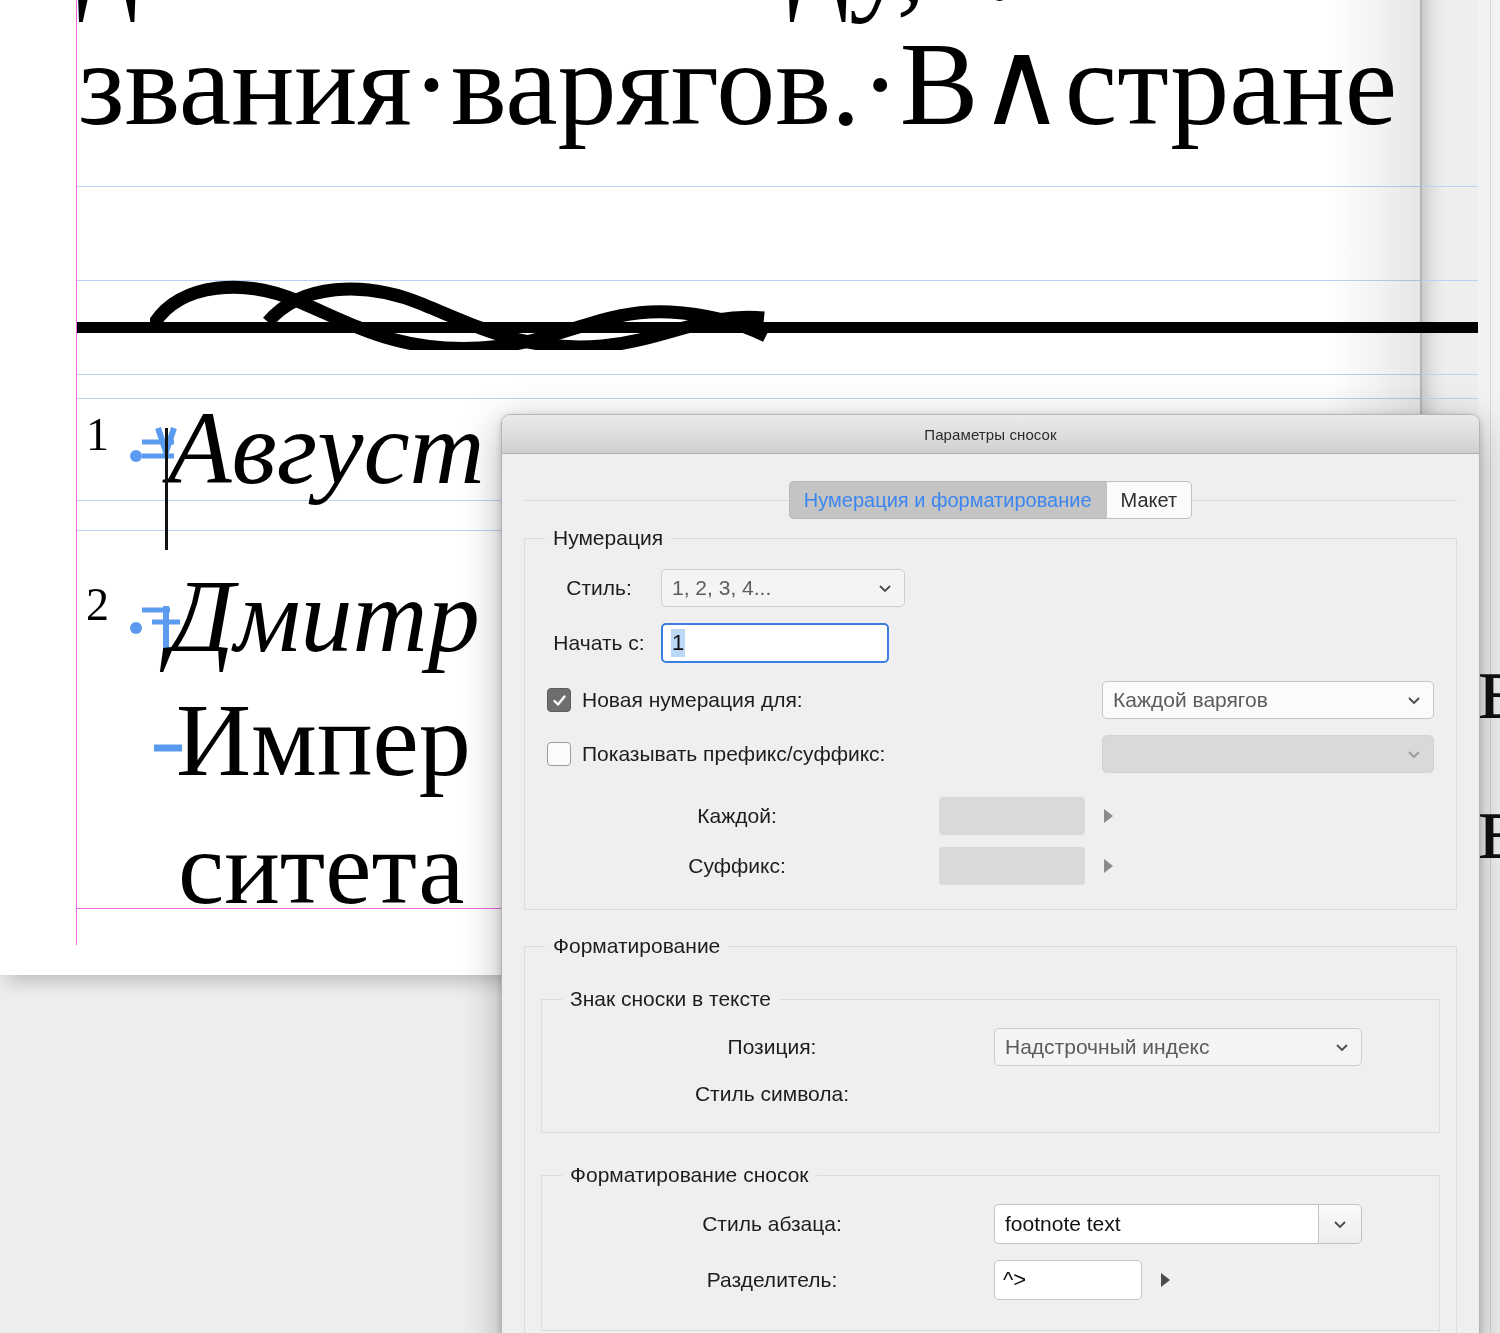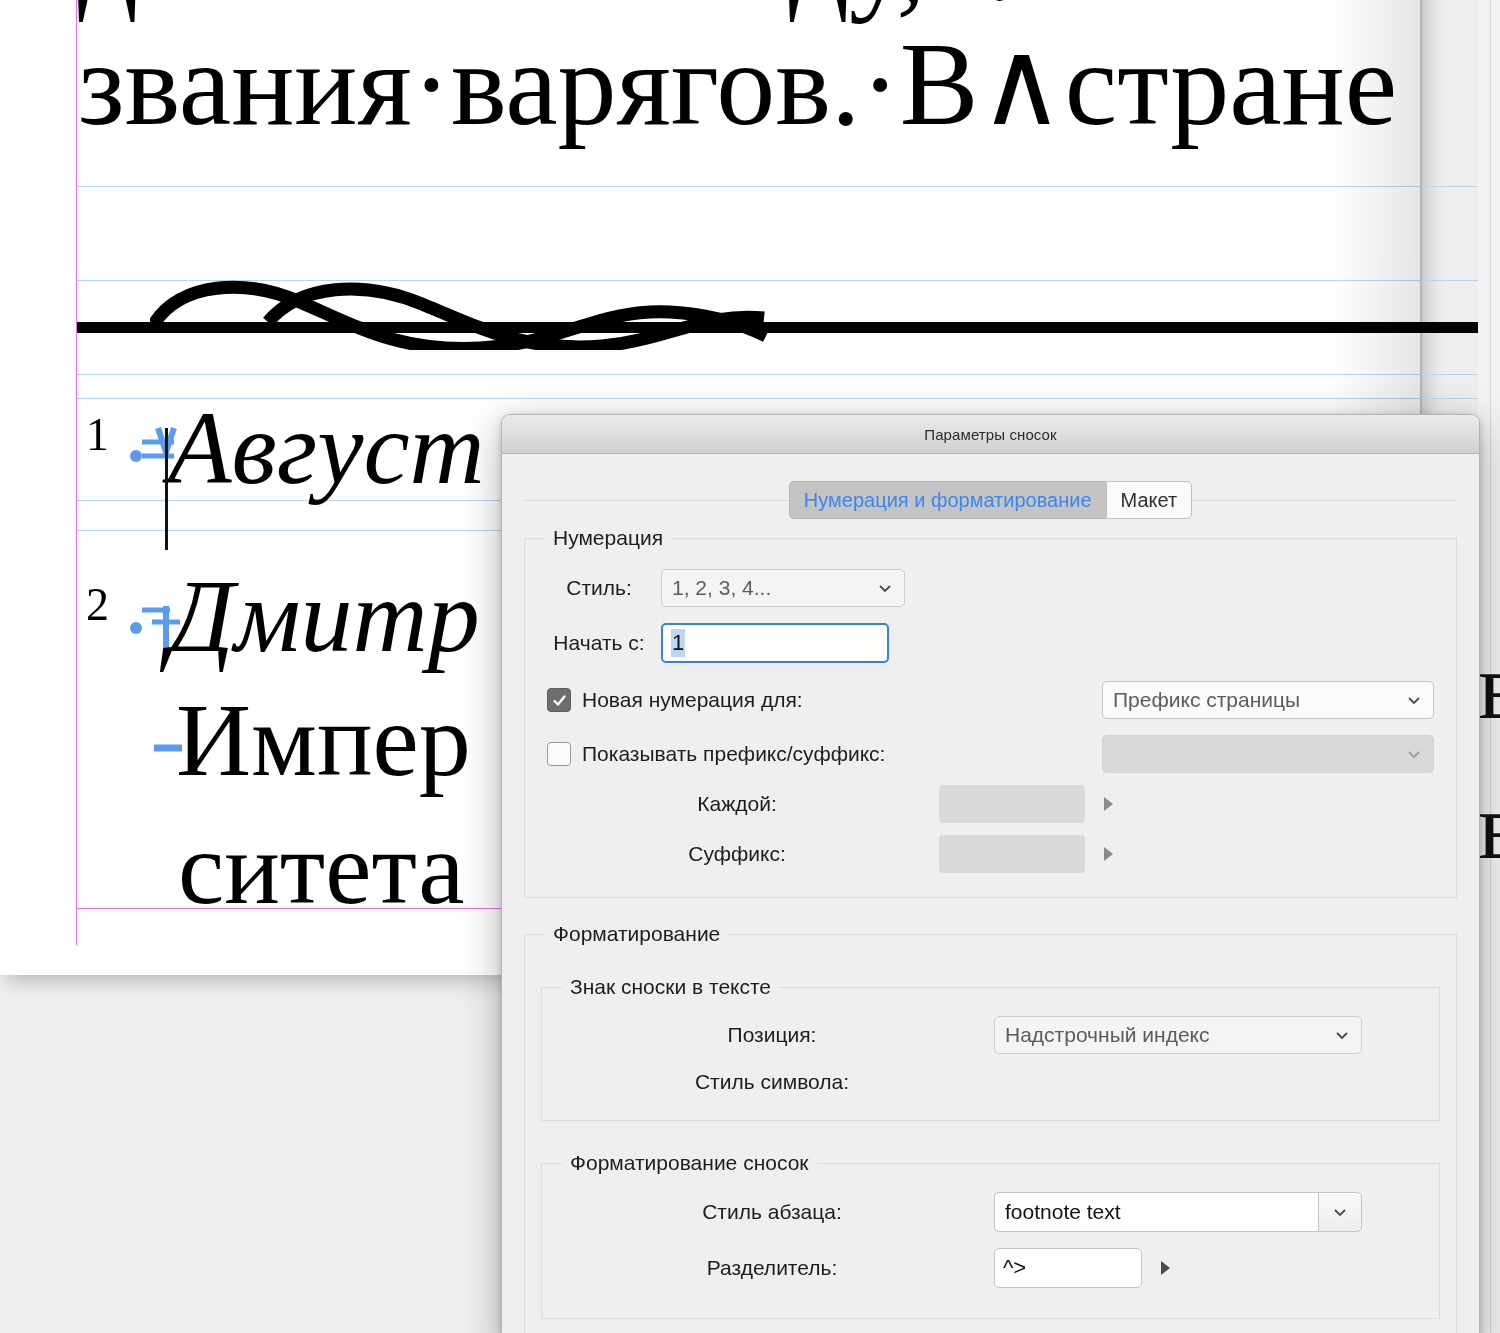--- a/index.html
+++ b/index.html
@@ -234,30 +234,30 @@
       </div>
 
       <div class="cbrow" style="margin-bottom:16px;">
         <div class="cb on">
           <svg class="tick" viewBox="0 0 15 15">
             <path d="M2.5 8 L6 11.5 L12.5 3.5" fill="none" stroke="#fff" stroke-width="2.4" stroke-linecap="round" stroke-linejoin="round"></path>
           </svg>
         </div>
         <div class="lbl" style="text-align:left;">Новая нумерация для:</div>
         <div class="sel" style="width:332px;margin-left:auto;background:#fbfbfb;">
-          <span class="val">Префикс страницы</span>
+          <span class="val">Каждой варягов</span>
           <span class="chev">
             <svg viewBox="0 0 18 18">
                 <path d="M4 7l5 5 5-5" fill="none" stroke="#4a4a4a" stroke-width="1.8"></path>
               </svg>
           </span>
         </div>
       </div>
 
-      <div class="cbrow" style="margin-bottom:12px;">
+      <div class="cbrow" style="margin-bottom:24px;">
         <div class="cb off"></div>
         <div class="lbl" style="text-align:left;">Показывать префикс/суффикс:</div>
         <div class="sel disabledish" style="width:332px;margin-left:auto;">
           <span class="val"></span>
           <span class="chev">
             <svg viewBox="0 0 18 18">
                 <path d="M4 7l5 5 5-5" fill="none" stroke="#9a9a9a" stroke-width="1.8"></path>
               </svg>
           </span>
         </div>

